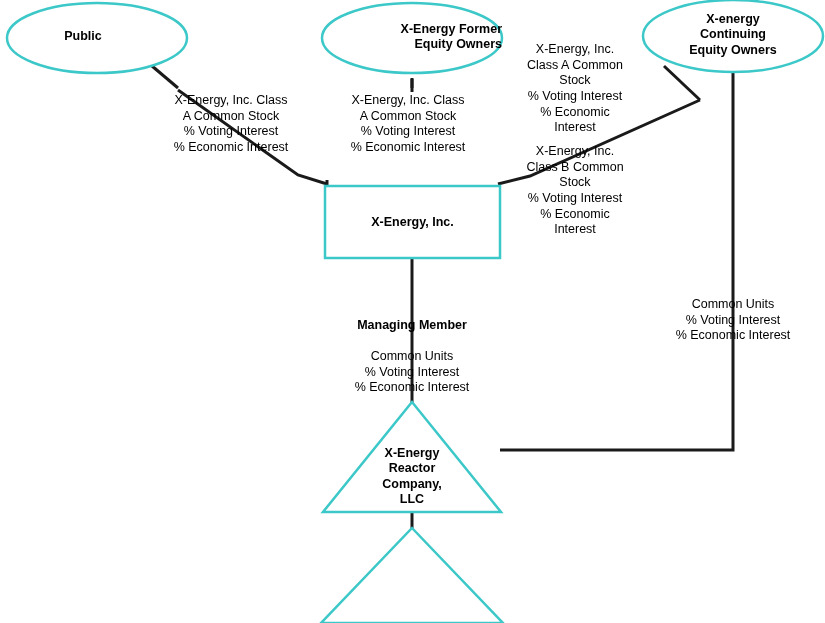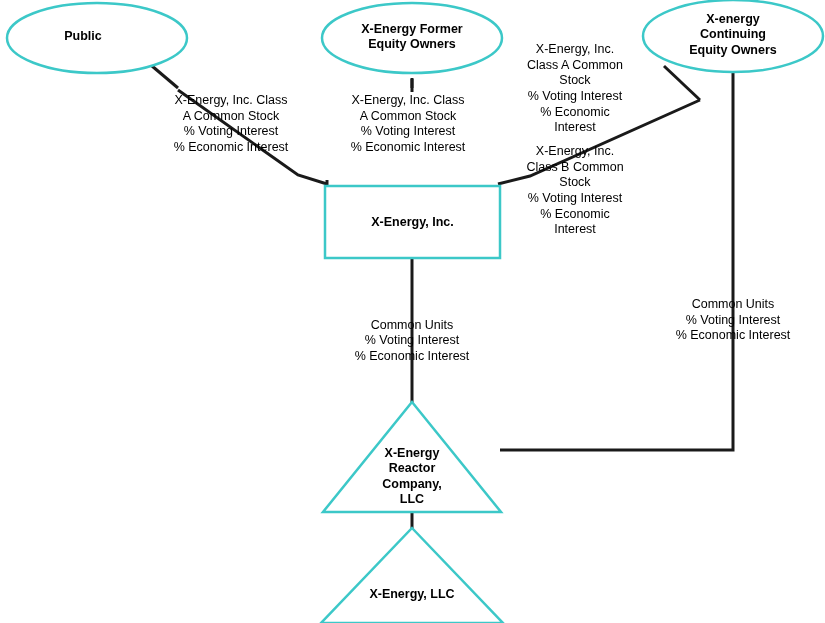--- a/index.html
+++ b/index.html
@@ -71,35 +71,34 @@
     <ellipse cx="733" cy="36" rx="90" ry="36" fill="#ffffff" stroke="#3cc8c8" stroke-width="2.5"></ellipse>
 
     <rect x="325" y="186" width="175" height="72" fill="#ffffff" stroke="#3cc8c8" stroke-width="2.5"></rect>
 
     <polygon points="412,402 501,512 323,512" fill="#ffffff" stroke="#3cc8c8" stroke-width="2.5"></polygon>
     <polygon points="412,528 503,623 321,623" fill="#ffffff" stroke="#3cc8c8" stroke-width="2.5"></polygon>
   </svg>
 
   <div class="node-label" style="left:7px; top:29px; width:152px;">Public</div>
 
-  <div class="node-label" style="left:322px; top:22px; width:180px;">X-Energy Former
+  <div class="node-label" style="left:322px; top:22px; width:180px;text-align:right;">X-Energy Former
 Equity Owners</div>
 
   <div class="node-label" style="left:643px; top:12px; width:180px;">X-energy
 Continuing
 Equity Owners</div>
 
   <div class="node-label" style="left:325px; top:215px; width:175px;">X-Energy, Inc.</div>
 
   <div class="node-label" style="left:337px; top:446px; width:150px;">X-Energy
 Reactor
 Company,
 LLC</div>
 
-  <div class="node-label" style="left:337px; top:587px; width:150px;">X-Energy, LLC</div>
 
   <div class="edge-label" style="left:161px; top:93px; width:140px;">X-Energy, Inc. Class
 A Common Stock
 % Voting Interest
 % Economic Interest</div>
 
   <div class="edge-label" style="left:335px; top:93px; width:146px;">X-Energy, Inc. Class
 A Common Stock
 % Voting Interest
 % Economic Interest</div>
@@ -112,20 +111,21 @@
 Interest</div>
 
   <div class="edge-label" style="left:517px; top:144px; width:116px;">X-Energy, Inc.
 Class B Common
 Stock
 % Voting Interest
 % Economic
 Interest</div>
 
   <div class="edge-label" style="left:342px; top:302px; width:140px;">
+    <div class="bold-line">Managing Member</div>
     <div>Common Units
 % Voting Interest
 % Economic Interest</div>
   </div>
 
   <div class="edge-label" style="left:660px; top:297px; width:146px;">Common Units
 % Voting Interest
 % Economic Interest</div>
 
 </div>

